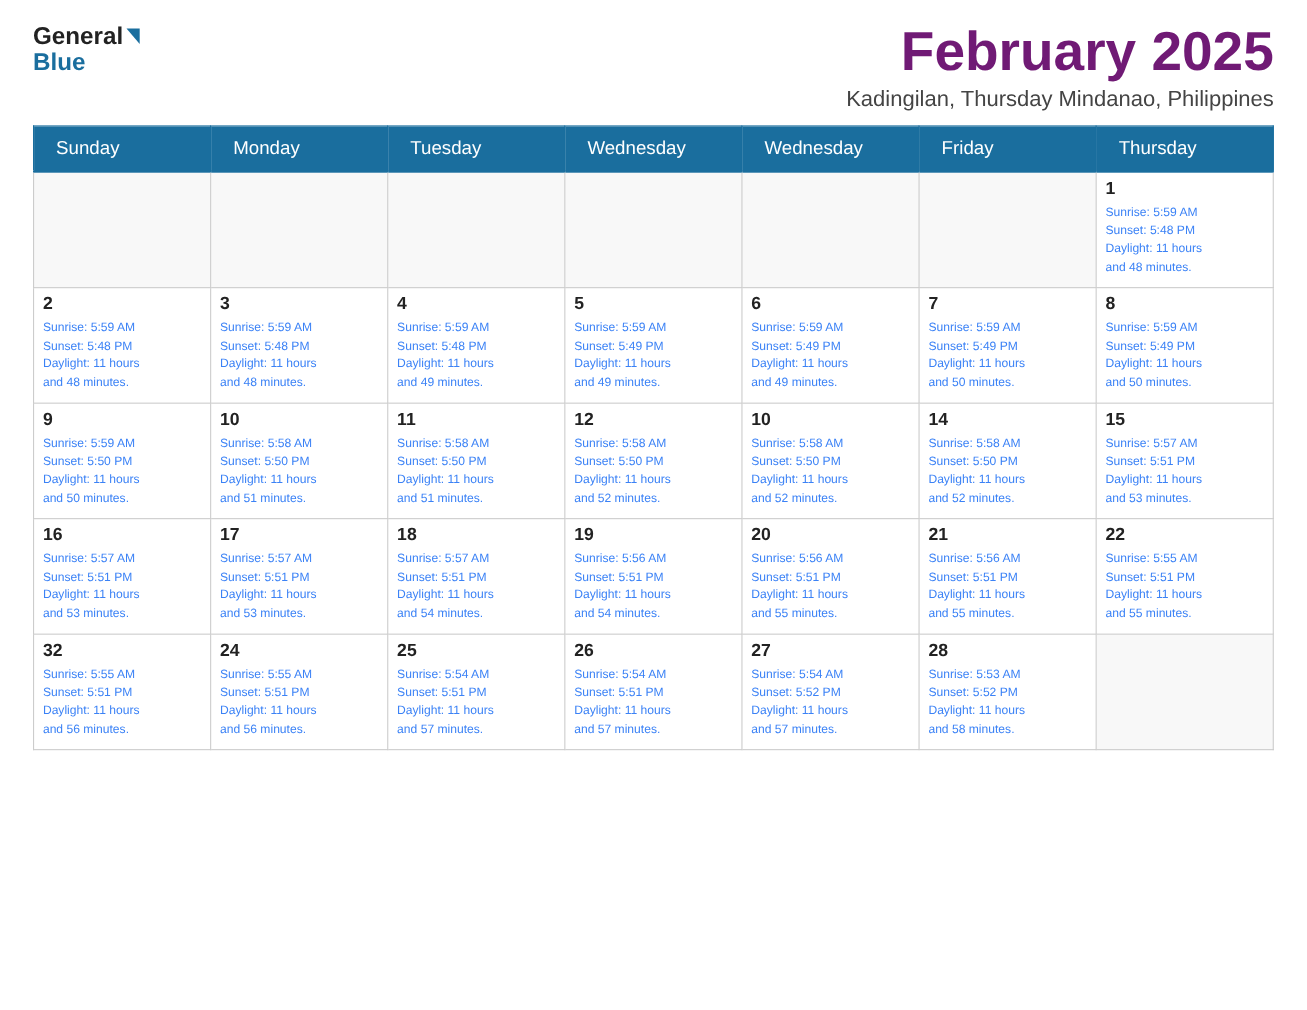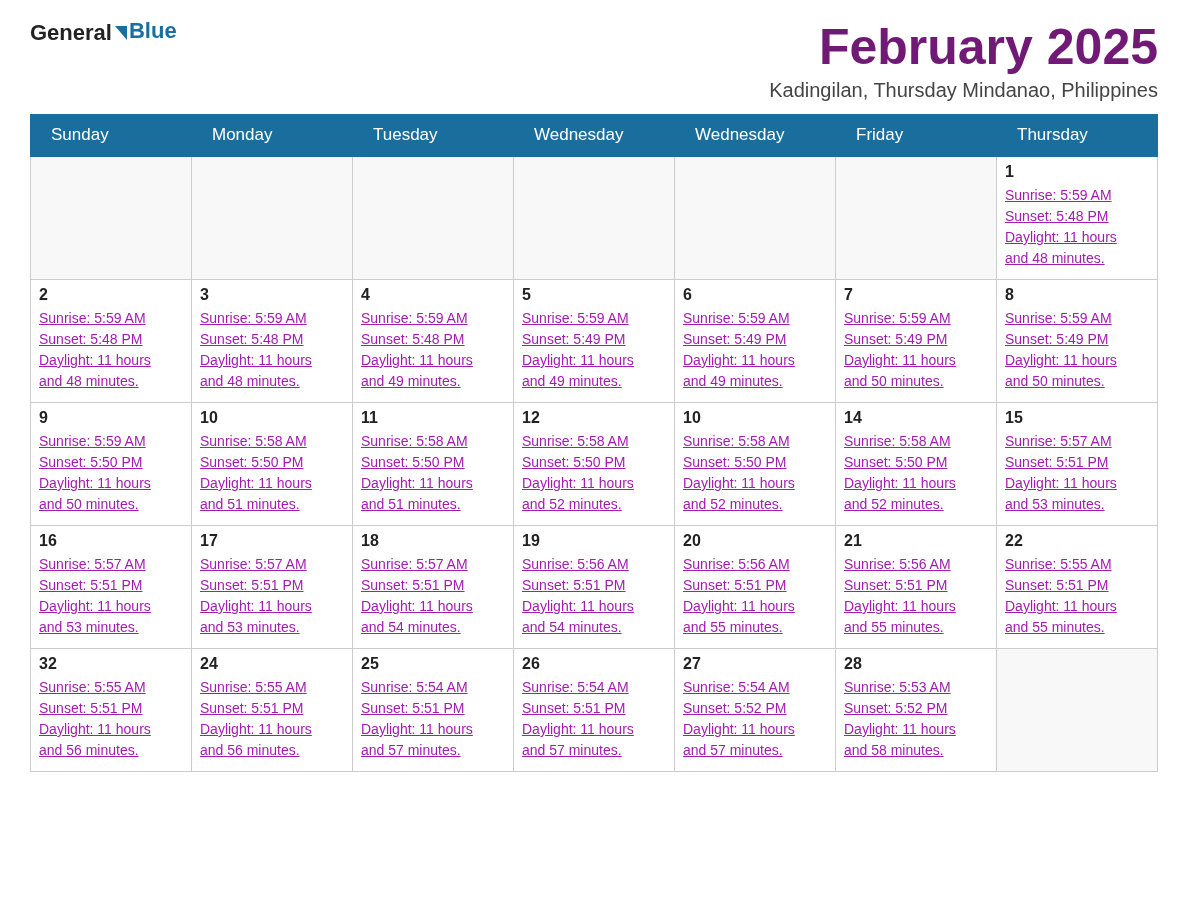--- a/index.html
+++ b/index.html
@@ -12,21 +12,21 @@
       padding: 20px 30px 30px 30px;
     }
     .header-top {
       display: flex;
       justify-content: space-between;
       align-items: flex-start;
       margin-bottom: 8px;
     }
     .logo-area {
       display: flex;
-      flex-direction: row;
+      flex-direction: column;
       align-items: flex-start;
     }
     .logo-text {
       font-size: 22px;
       font-weight: bold;
       color: #222;
       display: flex;
       align-items: center;
     }
     .logo-general { color: #222; }
@@ -83,24 +83,23 @@
       background: #f8f8f8;
     }
     .day-number {
       font-size: 16px;
       font-weight: bold;
       color: #222;
       display: block;
       margin-bottom: 4px;
     }
     .day-info {
-      font-size: 14px;
-      color: #a21caf;
+      font-size: 11px;
+      color: #3b82f6;
       line-height: 1.5;
-      text-decoration: underline;
     }
     .week-row td {
       border-top: 2px solid #1a6e9e;
     }
   </style>
 </head>
 <body>
 
 <div class="header-top">
   <div class="logo-area">

